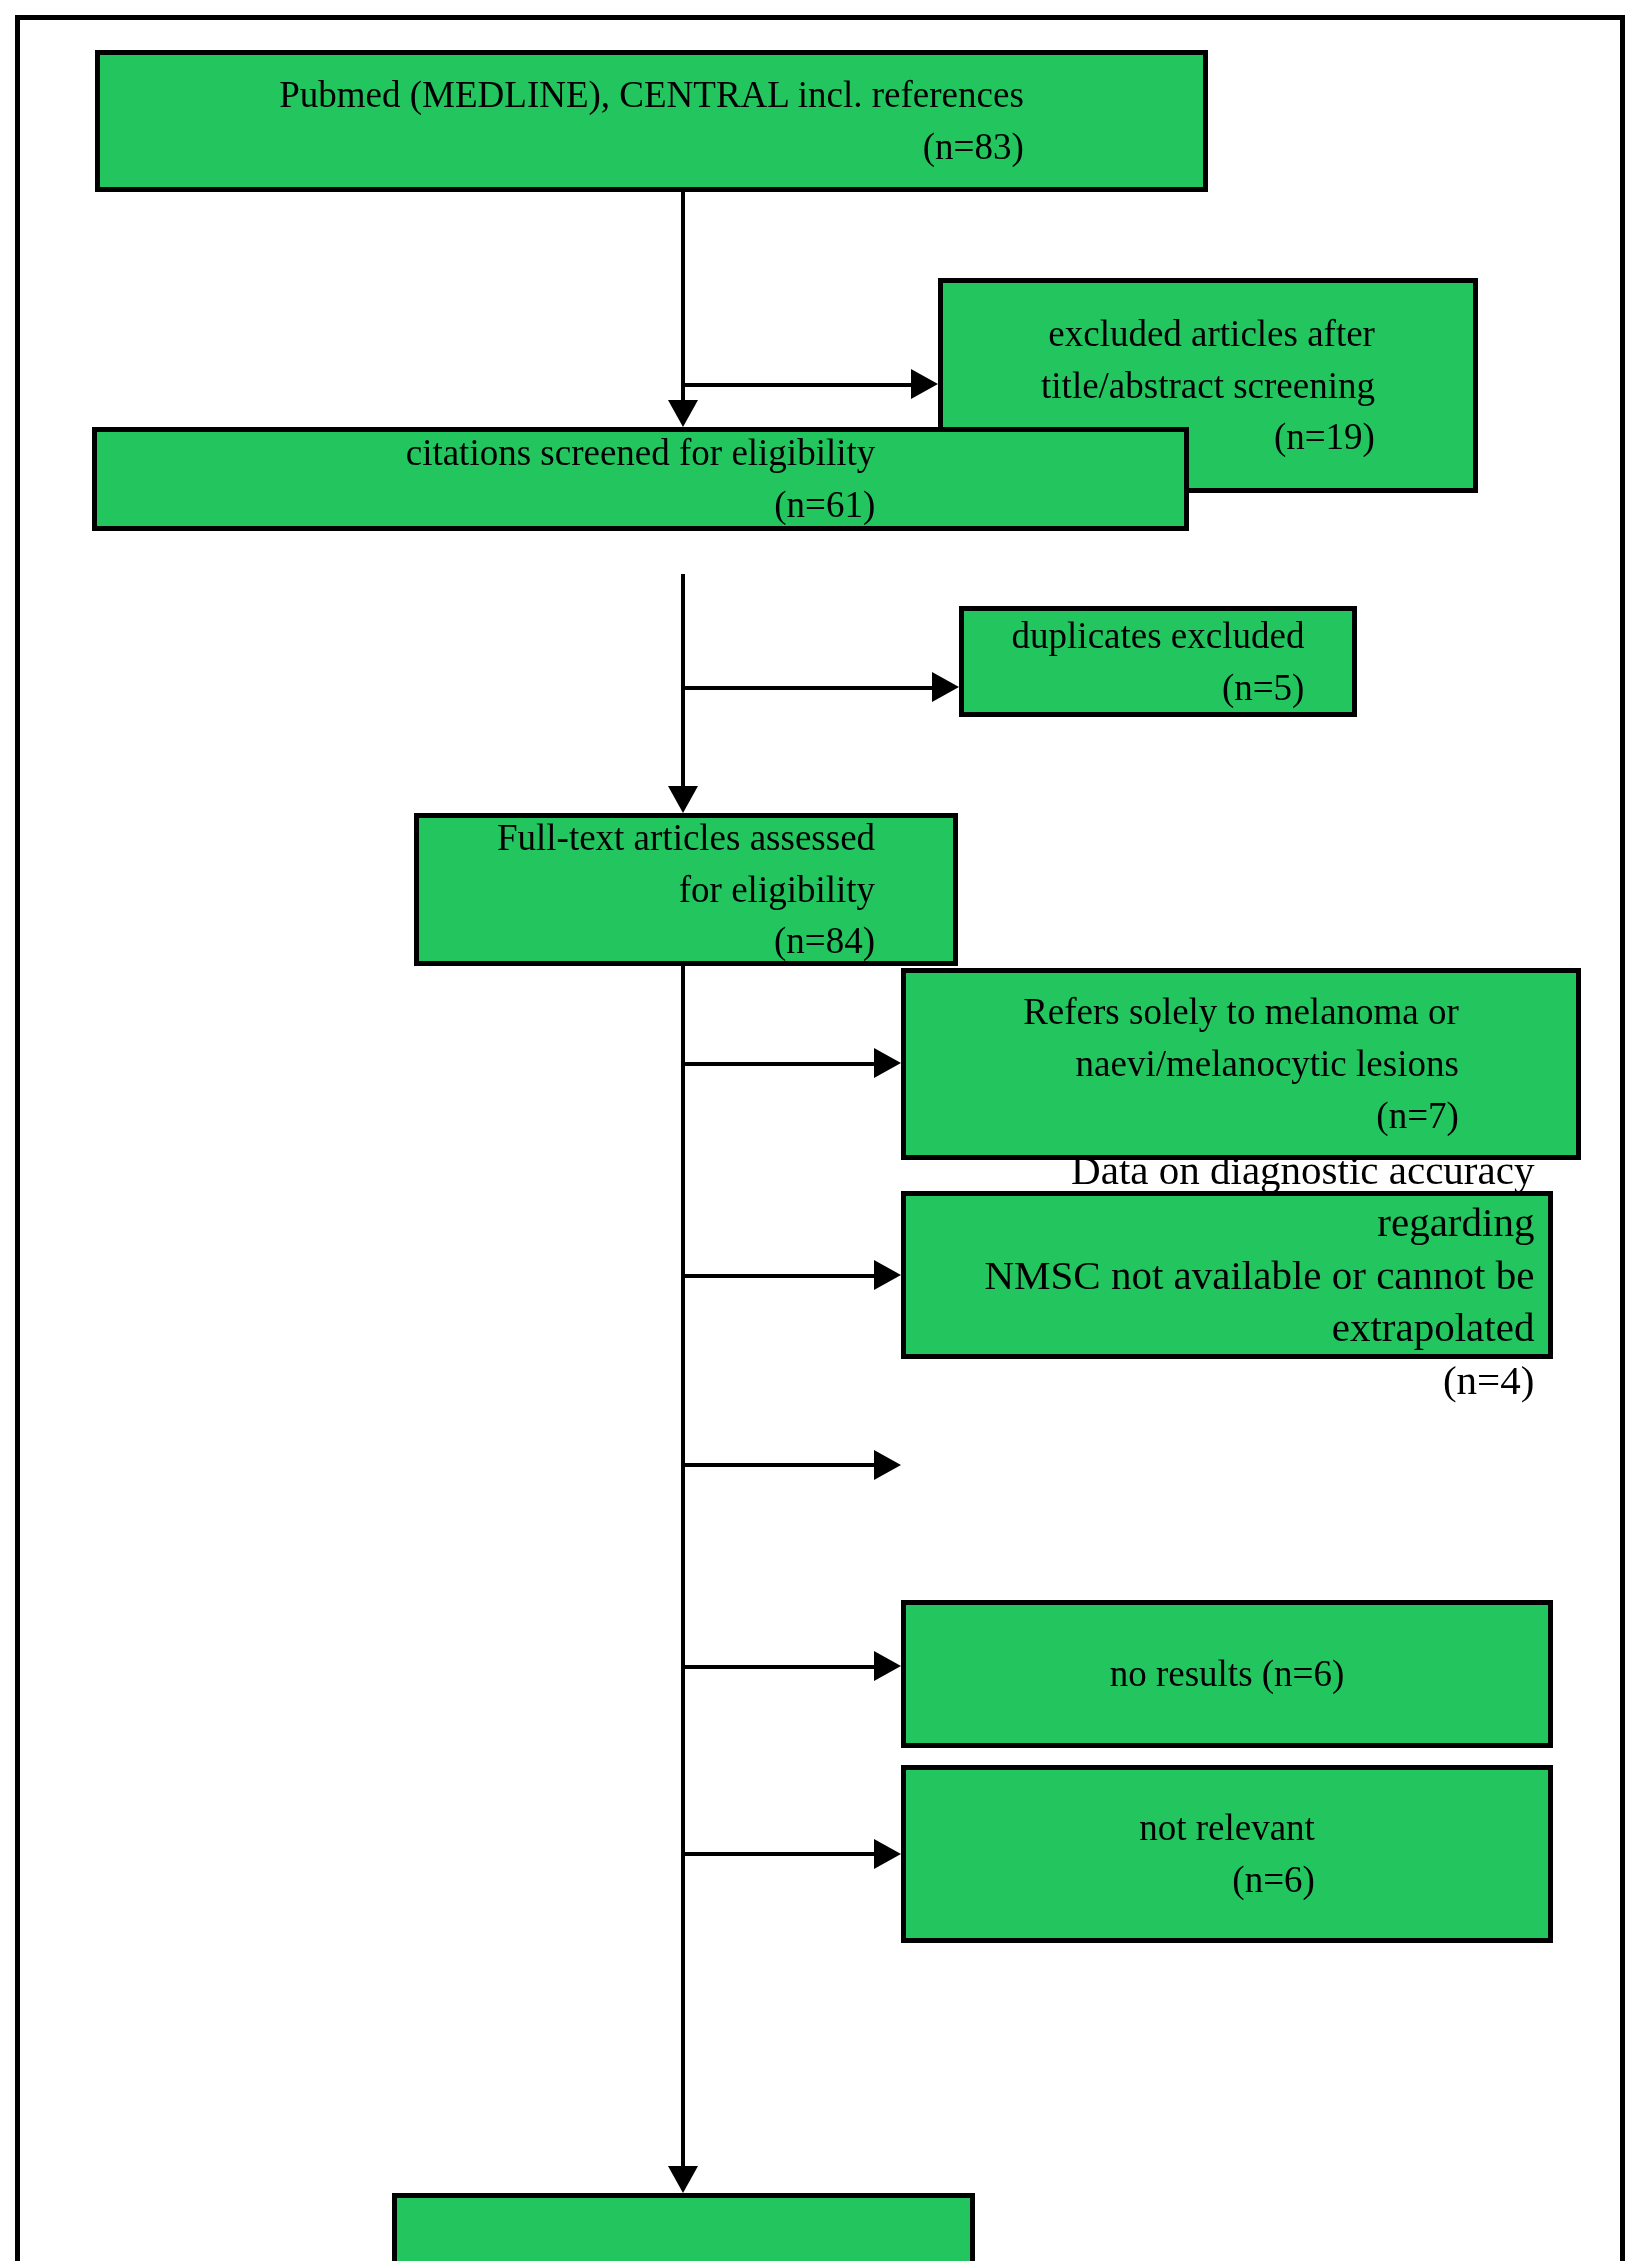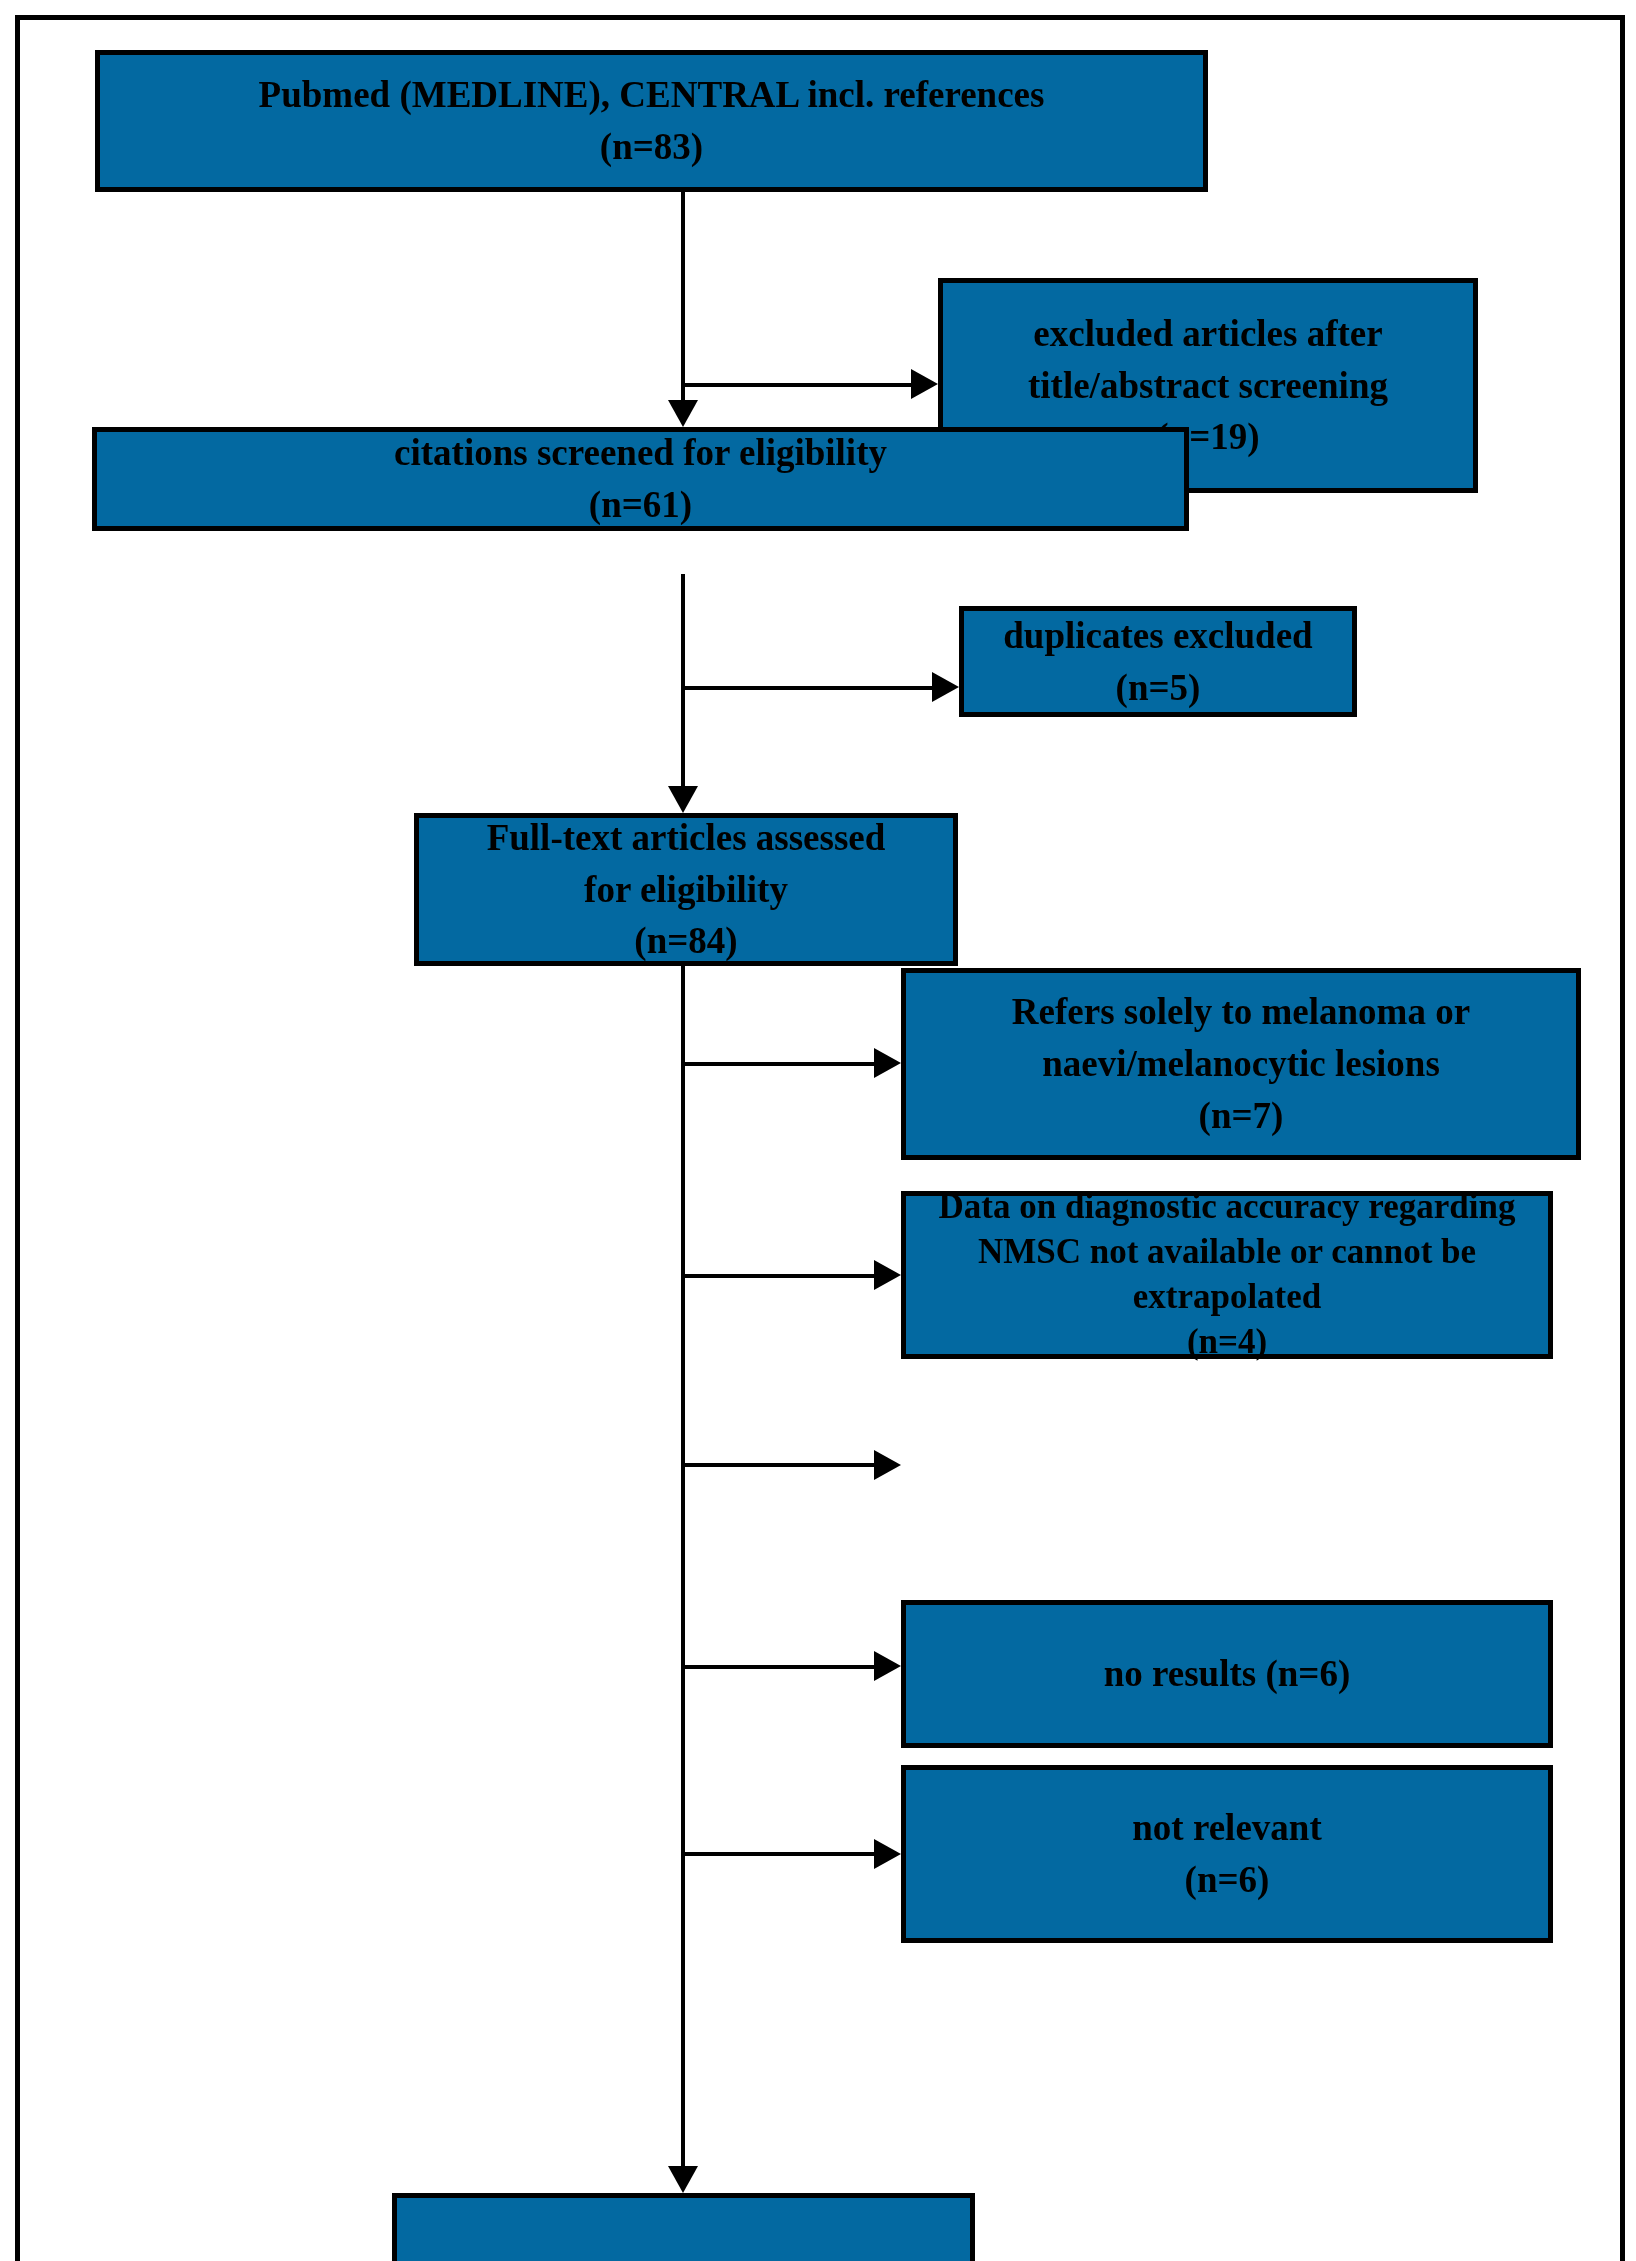--- a/index.html
+++ b/index.html
@@ -21,33 +21,32 @@
     top: 14.5px;
     width: 1610px;
     height: 2430px;
     border: 5.9px solid #000000;
     box-sizing: border-box;
   }
   .box {
     position: absolute;
     border: 5.4px solid #000000;
     box-sizing: border-box;
-    background: #0369a1;
+    background: #22c55e;
     display: flex;
     align-items: center;
     justify-content: center;
-    text-align: center;
+    text-align: right;
     white-space: pre-line;
     font-size: 37px;
     line-height: 1.4;
     padding: 0 13.6px;
-    font-weight: bold;
   }
   .box.small {
-    font-size: 35px;
+    font-size: 41px;
     line-height: 1.28;
   }
   .vline {
     position: absolute;
     width: 3.6px;
     background: #000000;
   }
   .hline {
     position: absolute;
     height: 3.6px;

